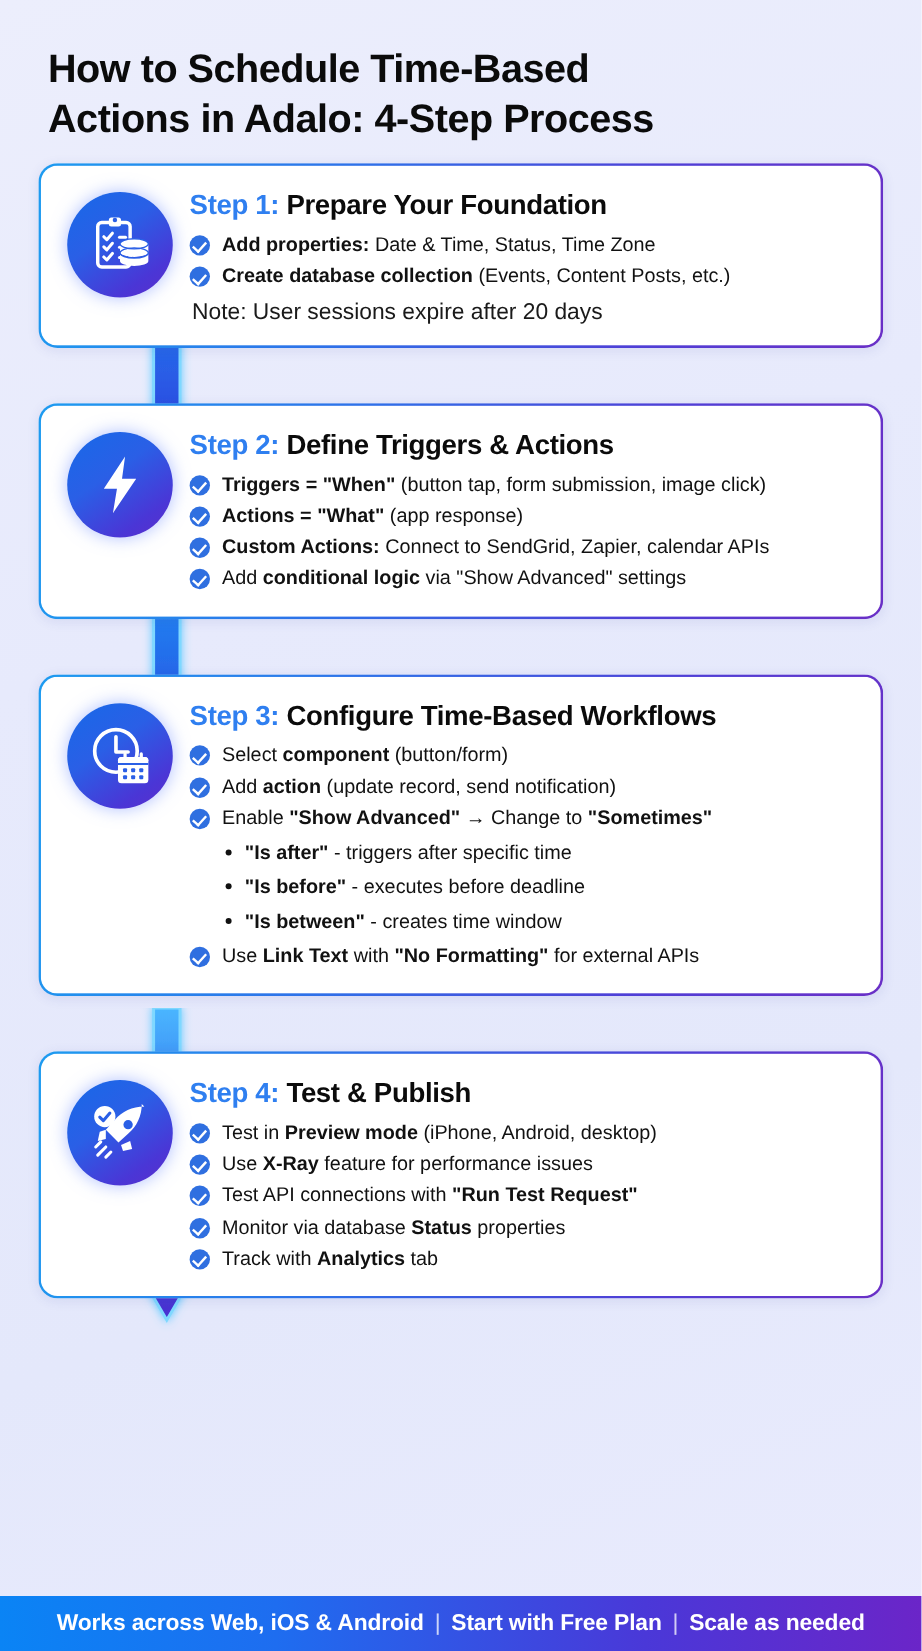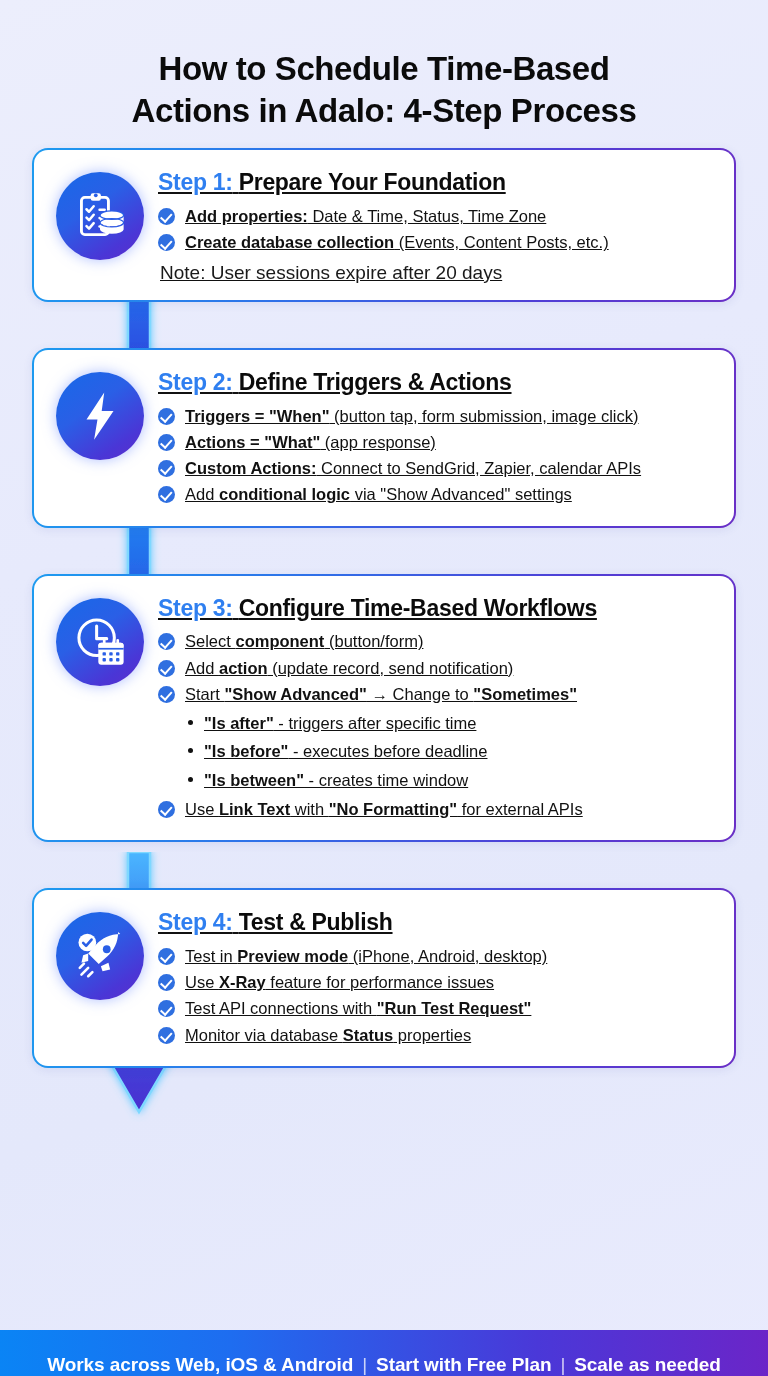--- a/index.html
+++ b/index.html
@@ -12,22 +12,22 @@
   body {
     font-family: "Liberation Sans", sans-serif;
     background: linear-gradient(160deg, #eceefc 0%, #e7eafc 35%, #e4e8fb 70%, #e9ebfd 100%);
     position: relative;
     overflow: hidden;
     color: #111;
   }
 
   
   .title {
-    text-align: center;
-    padding: 48px 40px 0 40px;
+    text-align: left;
+    padding: 36px 40px 0 40px;
   }
   .title-line {
     font-size: 33px;
     font-weight: bold;
     line-height: 1.28;
     letter-spacing: -0.4px;
     color: #0b0b0b;
   }
 
   
@@ -66,21 +66,21 @@
     display: flex;
     align-items: center;
     justify-content: center;
     margin-top: 6px;
     margin-left: 6px;
     box-shadow: 0 0 14px rgba(110, 140, 255, 0.55);
   }
   .badge svg { width: 54px; height: 54px; display: block; }
 
   
-  .body { flex: 1 1 auto; min-width: 0; padding-top: 2px; text-decoration: underline; }
+  .body { flex: 1 1 auto; min-width: 0; padding-top: 2px; }
 
   .heading {
     font-size: 23px;
     font-weight: bold;
     line-height: 1.25;
     margin-bottom: 8px;
     letter-spacing: -0.3px;
   }
   .heading .step-label { color: #2f7ff0; }
   .heading .step-title { color: #0b0b0b; }
@@ -155,21 +155,21 @@
   }
   .arrow svg { display: block; width: 100%; height: 100%; }
 
   
   .footer {
     position: absolute;
     left: 0; right: 0; bottom: 0;
     height: 46px;
     background: linear-gradient(90deg, #0a84f5 0%, #1e6df0 30%, #4a38d8 70%, #6b25c8 100%);
     display: flex;
-    align-items: flex-end;
+    align-items: center;
     justify-content: center;
     color: #ffffff;
     font-size: 19px;
     font-weight: bold;
     letter-spacing: -0.1px;
   }
   .footer .sep { opacity: 0.75; margin: 0 9px; font-weight: normal; }
 </style>
 </head>
 <body>
@@ -331,21 +331,21 @@
         <li>
           <span class="check"></span>
           <span>Select </span><b>component</b><span> (button/form)</span>
         </li>
         <li>
           <span class="check"></span>
           <span>Add </span><b>action</b><span> (update record, send notification)</span>
         </li>
         <li>
           <span class="check"></span>
-          <span>Start </span><b>"Show Advanced"</b><span> → Change to </span><b>"Sometimes"</b>
+          <span>Enable </span><b>"Show Advanced"</b><span> → Change to </span><b>"Sometimes"</b>
         </li>
       </ul>
       <ul class="sub">
         <li>
           <b>"Is after"</b><span> - triggers after specific time</span>
         </li>
         <li>
           <b>"Is before"</b><span> - executes before deadline</span>
         </li>
         <li>
@@ -388,20 +388,24 @@
           <span>Use </span><b>X-Ray</b><span> feature for performance issues</span>
         </li>
         <li>
           <span class="check"></span>
           <span>Test API connections with </span><b>"Run Test Request"</b><span></span>
         </li>
         <li>
           <span class="check"></span>
           <span>Monitor via database </span><b>Status</b><span> properties</span>
         </li>
+        <li>
+          <span class="check"></span>
+          <span>Track with </span><b>Analytics</b><span> tab</span>
+        </li>
       </ul>
     </div>
   </div>
 
 </div>
 
 <div class="footer">
   <span>Works across Web, iOS &amp; Android</span>
   <span class="sep">|</span>
   <span>Start with Free Plan</span>

